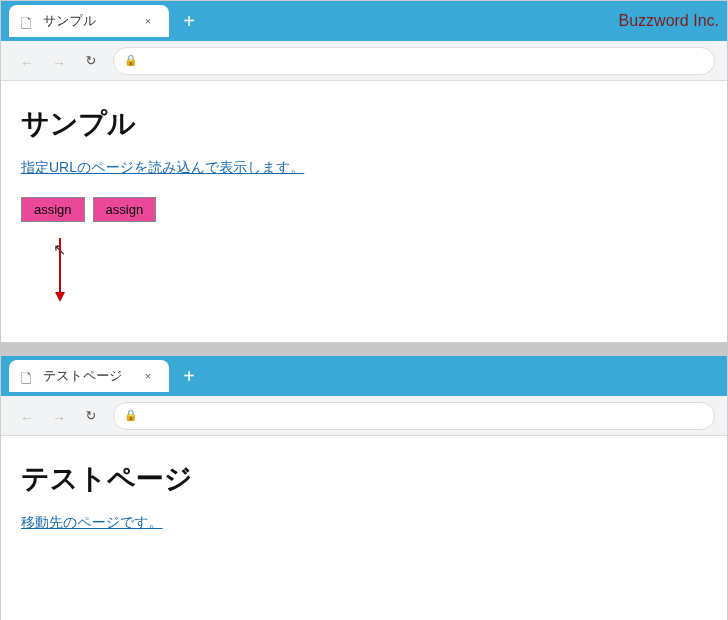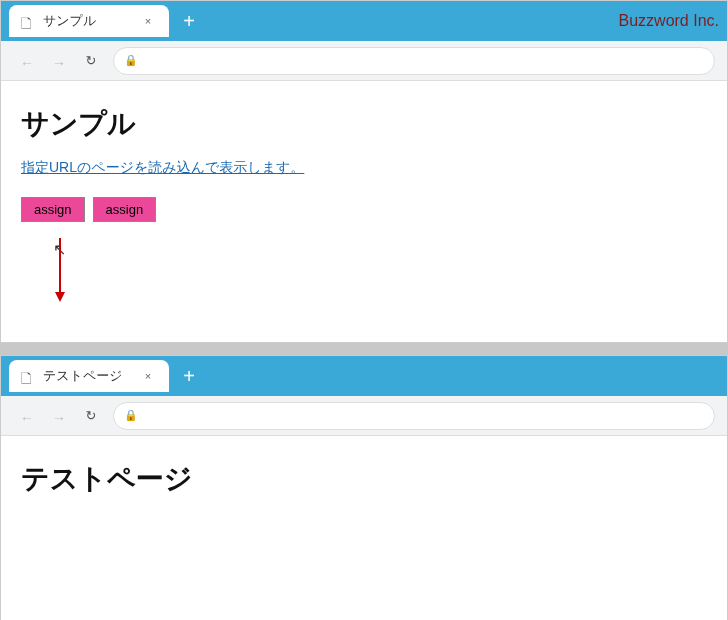--- a/index.html
+++ b/index.html
@@ -281,14 +281,15 @@
     <div class="nav-btn reload-btn">
       <span>↻</span>
     </div>
     <div class="address-bar">
       <span class="lock-icon">🔒</span>
     </div>
   </div>
 
   <div class="page-content">
     <h1 class="page-title">テストページ</h1>
+    <p class="page-description">移動先のページです。</p>
   </div>
 </div>
 
 </body></html>

